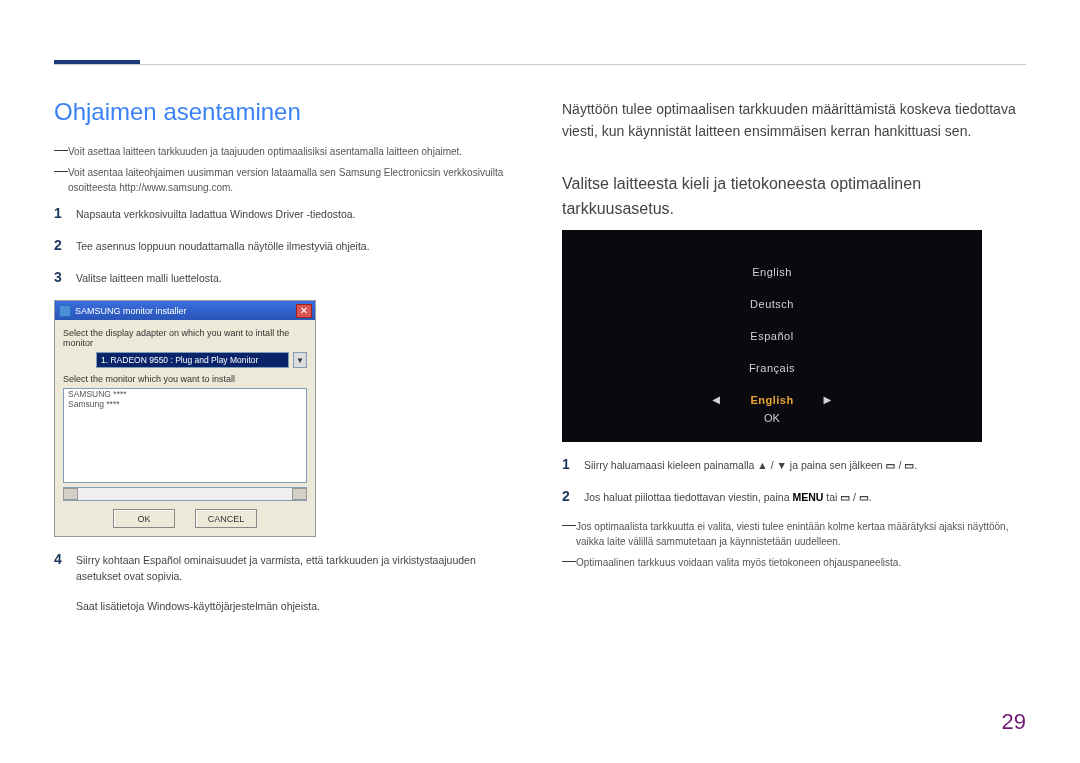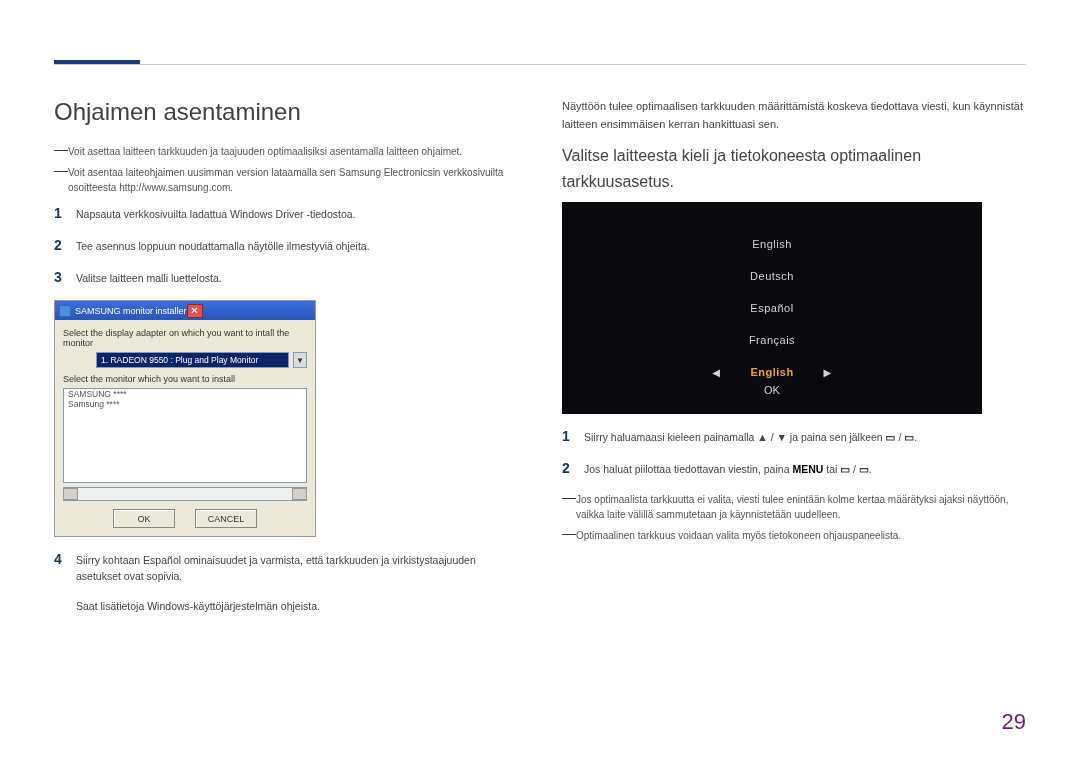--- a/index.html
+++ b/index.html
@@ -33,21 +33,21 @@
     right: 54px;
     bottom: 40px;
     display: flex;
     gap: 44px;
   }
   .col {
     flex: 1;
     min-width: 0;
   }
   h2.title {
-    color: #404040;
+    color: #3b82f6;
     font-weight: 400;
     font-size: 24px;
     margin-bottom: 18px;
   }
   .dash-note {
     display: flex;
     font-size: 10px;
     color: #555;
     line-height: 1.5;
     margin-bottom: 6px;
@@ -88,21 +88,21 @@
     background: #ece9d8;
     font-family: Tahoma, Arial, sans-serif;
     font-size: 9px;
   }
   .xp-titlebar {
     background: linear-gradient(#3a6ee0, #2a55b8);
     color: #fff;
     height: 19px;
     display: flex;
     align-items: center;
-    justify-content: flex-start;
+    justify-content: space-between;
     padding: 0 3px 0 4px;
   }
   .xp-title-left { display: flex; align-items: center; gap: 4px; }
   .xp-icon {
     width: 12px; height: 12px; background: #4a90d9;
     border: 1px solid #2a6dbf;
   }
   .xp-close {
     width: 16px; height: 14px;
     background: #d95454;
@@ -296,21 +296,21 @@
       <div class="step-text">
         <span>Siirry kohtaan Español ominaisuudet ja varmista, että tarkkuuden ja virkistystaajuuden asetukset ovat sopivia.</span>
         <div style="height:14px"></div>
         <span>Saat lisätietoja Windows-käyttöjärjestelmän ohjeista.</span>
       </div>
     </div>
   </div>
 
   <div class="col">
 
-    <div style="font-size:11px;color:#444;line-height:1.6;margin-bottom:10px">Näyttöön tulee optimaalisen tarkkuuden määrittämistä koskeva tiedottava viesti, kun käynnistät laitteen ensimmäisen kerran hankittuasi sen.</div>
+    <div style="font-size:14px;color:#444;line-height:1.6;margin-bottom:28px">Näyttöön tulee optimaalisen tarkkuuden määrittämistä koskeva tiedottava viesti, kun käynnistät laitteen ensimmäisen kerran hankittuasi sen.</div>
     <div style="font-size:16px;color:#444;line-height:1.6;margin-bottom:8px">Valitse laitteesta kieli ja tietokoneesta optimaalinen tarkkuusasetus.</div>
 
     <div class="osd-screen">
       <div class="osd-center">
         <div class="osd-symbol">English</div>
         <div class="osd-symbol">Deutsch</div>
         <div class="osd-symbol">Español</div>
         <div class="osd-symbol">Français</div>
         <div class="osd-row">
           <span class="osd-arrow">◀</span>

